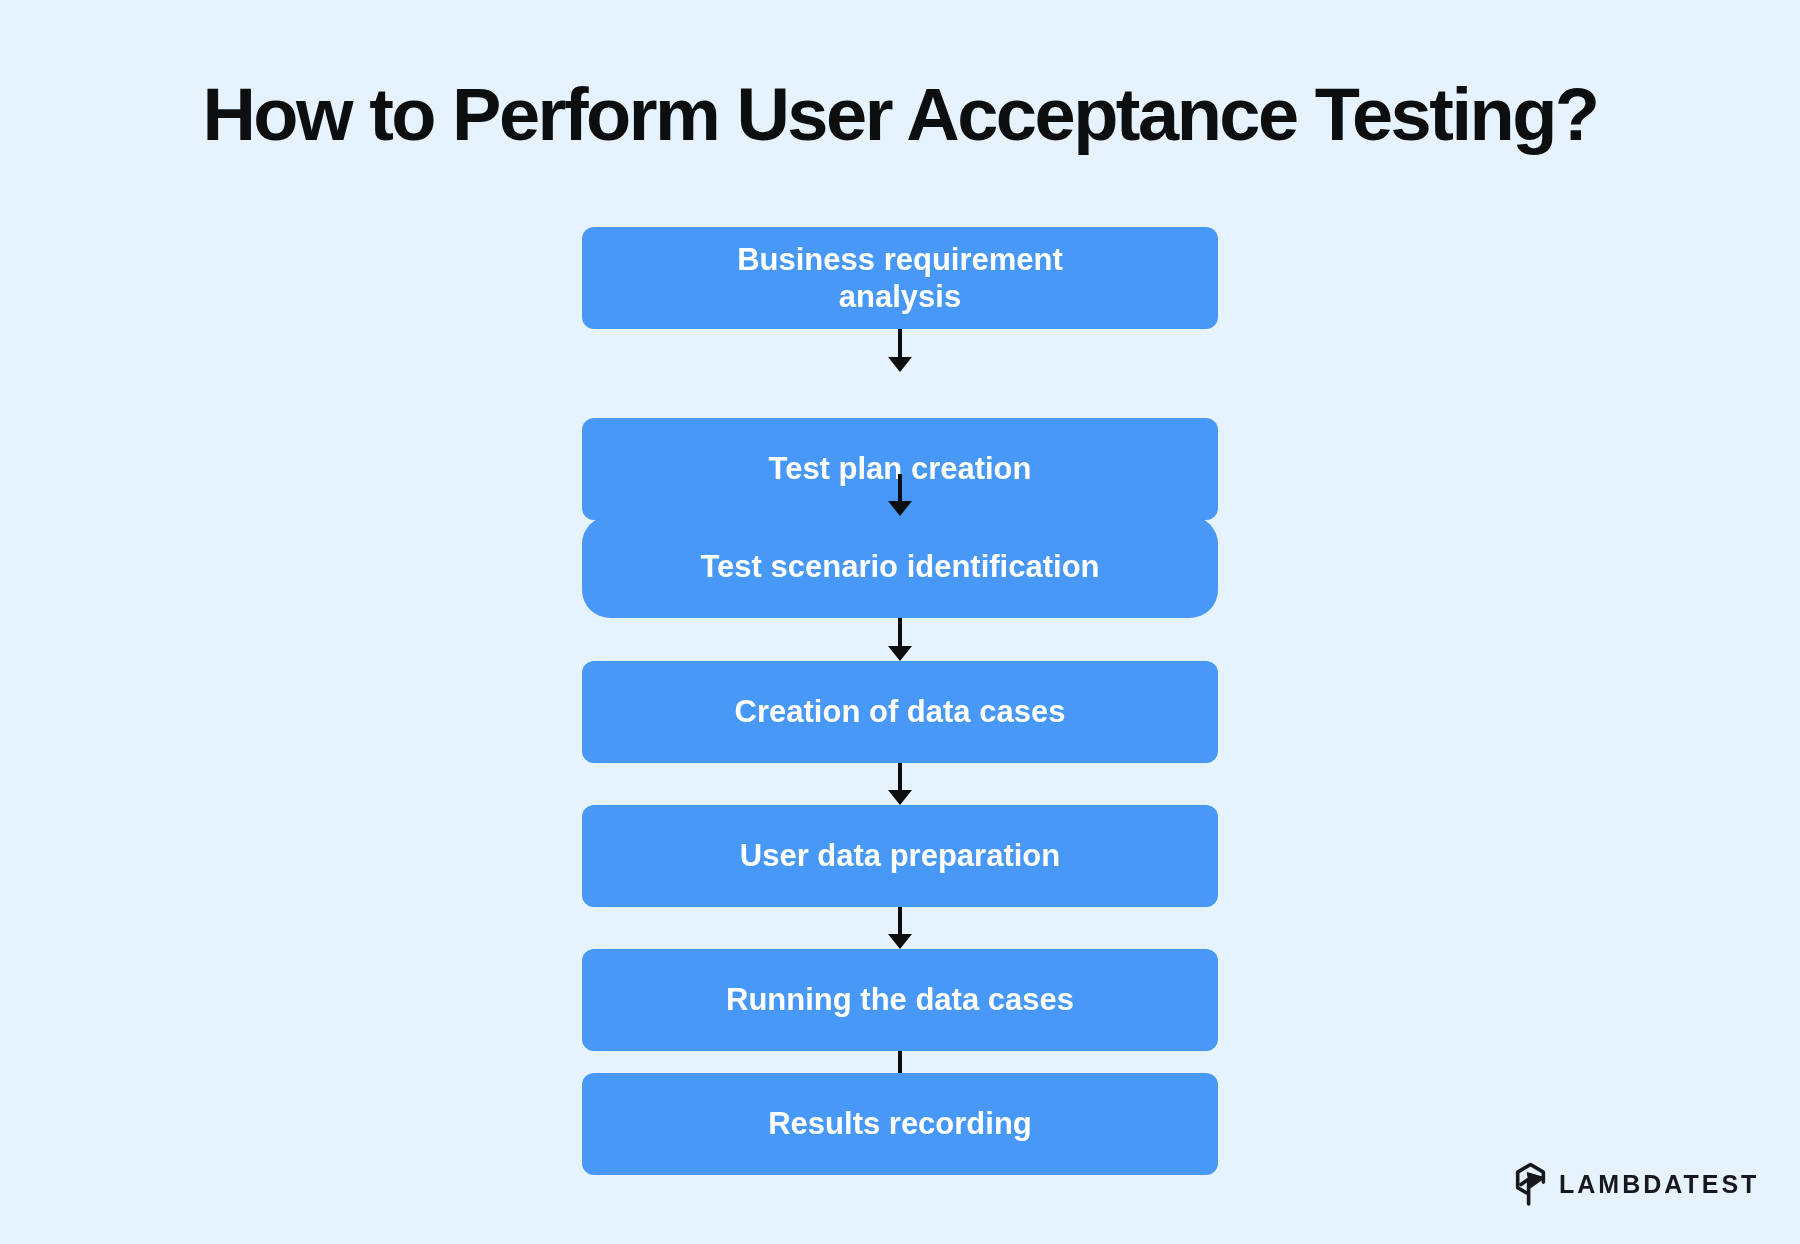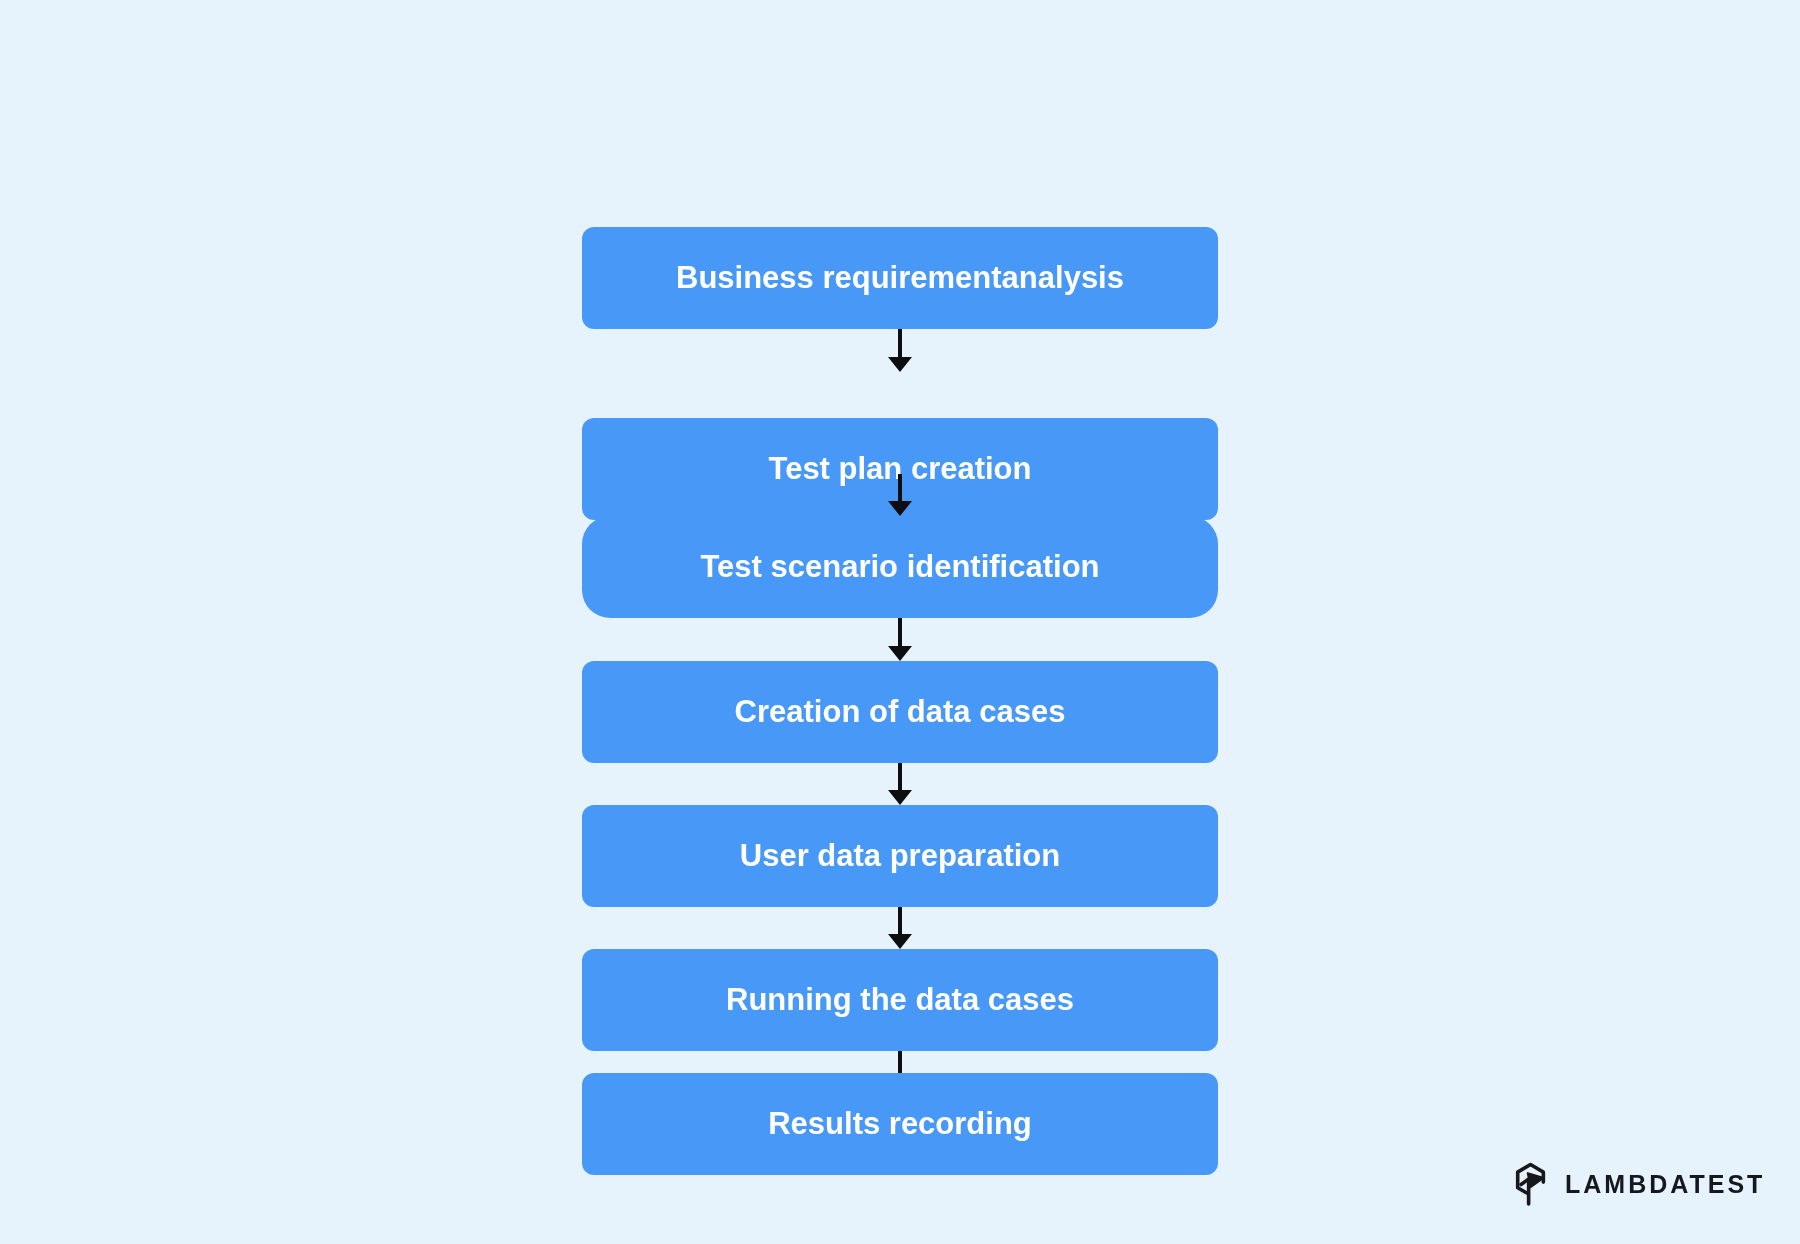--- a/index.html
+++ b/index.html
@@ -19,57 +19,58 @@
     font-weight:bold;
     letter-spacing:-2.5px;
     color:var(--ink,#0D0E10);
     line-height:1.05;
   }
   .step{
     position:absolute;
     left:582px;width:636px;height:102px;
     background:var(--box,#4898F8);
     border-radius:12px;
-    display:flex;
+    display:flex;flex-direction:column;
     align-items:center;justify-content:center;
     color:var(--boxtext,#FFFFFF);
     font-size:31px;font-weight:bold;
     line-height:1.2;text-align:center;
   }
   .arrow{
     position:absolute;
     left:888px;width:24px;
     display:flex;flex-direction:column;align-items:center;
   }
   .arrow-shaft{width:4px;flex:1;background:var(--ink,#0D0E10);}
   .arrow-head{
     width:0;height:0;
     border-left:12px solid transparent;
     border-right:12px solid transparent;
     border-top:15px solid var(--ink,#0D0E10);
   }
   .logo{
     position:absolute;
     left:1512px;top:1160px;
-    display:flex;align-items:center;gap:15px;
+    display:flex;align-items:center;gap:9px;
   }
   .logo-icon{display:block;}
   .logo-text{
     font-size:25px;
     font-weight:bold;
     letter-spacing:3px;
     color:var(--logoink,#16181D);
     white-space:nowrap;
   }
 </style>
 </head>
 <body>
 
 <div class="canvas" style="--bg: #E7F3FC; --box: #4898F8; --boxtext: #FFFFFF; --ink: #0D0E10; --logoink: #16181D;">
 
+  <h1 class="title">How to Perform User Acceptance Testing?</h1>
 
   <div id="flow">
       <div class="step" style="top: 227px;">
         <div>Business requirement</div>
         <div>analysis</div>
       </div>
       <div class="arrow" style="top: 329px; height: 43px;">
         <div class="arrow-shaft"></div>
         <div class="arrow-head"></div>
       </div>

